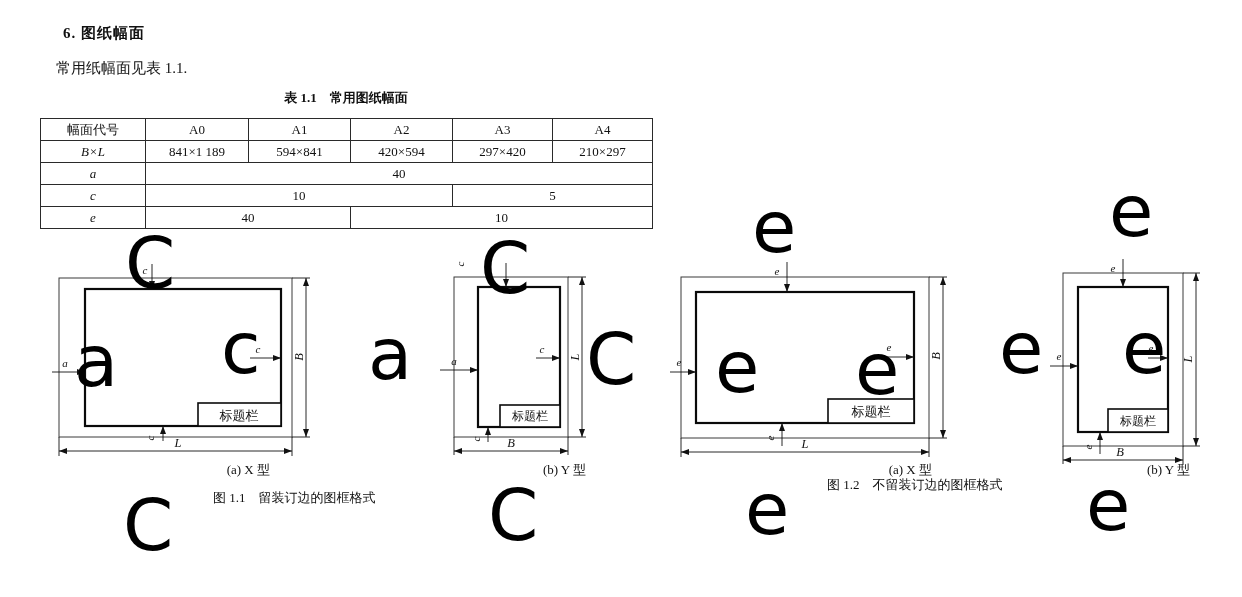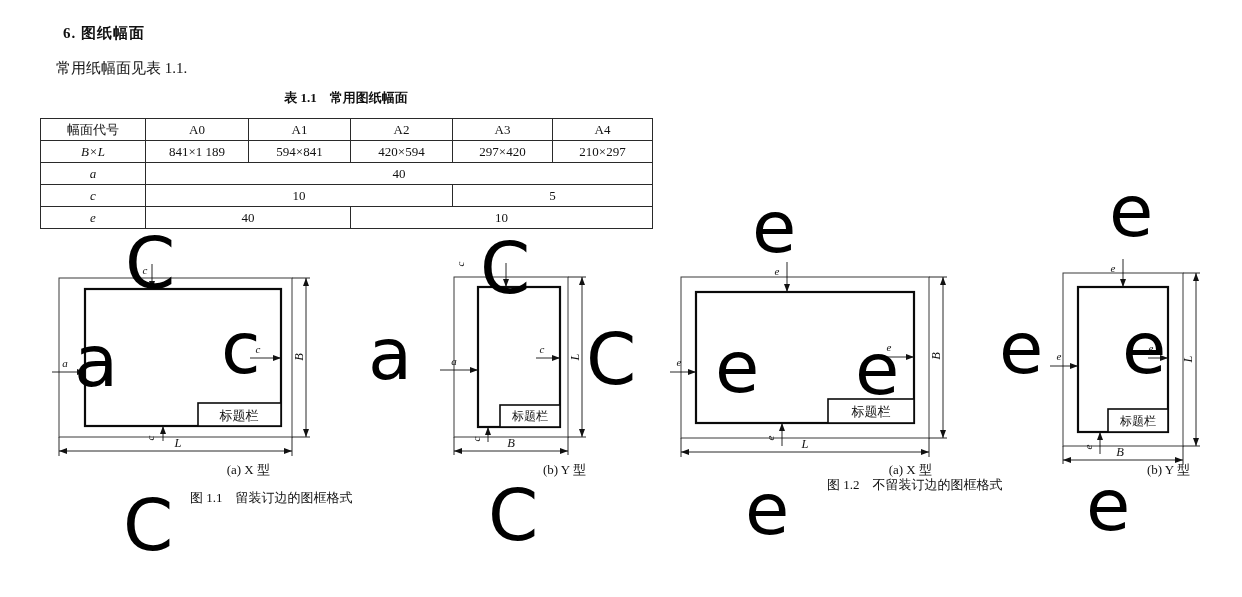--- a/index.html
+++ b/index.html
@@ -249,21 +249,21 @@
       <line x1="133" y1="200" x2="150" y2="200"></line>
       <line x1="146" y1="27" x2="146" y2="200"></line>
     <polygon class="ah" points="146,27 143,35 149,35"></polygon>
       <polygon class="ah" points="146,200 143,192 149,192"></polygon>
     <text class="dimlab" x="142" y="113" text-anchor="middle" transform="rotate(-90 142 113)">L</text>
   </g>
 </svg>
 
 <div class="subcap" style="left:45px; top:461px; width:225px;">(a) X 型</div>
 <div class="subcap" style="left:434px; top:461px; width:152px;">(b) Y 型</div>
-<div class="figcap" style="left:190px; top:489px;">图 1.1　留装订边的图框格式</div>
+<div class="figcap" style="left:213px; top:489px;">图 1.1　留装订边的图框格式</div>
 <div class="subcap" style="left:654px; top:461px; width:278px;">(a) X 型</div>
 <div class="subcap" style="left:1030px; top:461px; width:160px;">(b) Y 型</div>
 <div class="figcap" style="left:827px; top:476px;">图 1.2　不留装订边的图框格式</div>
 
 <div>
   <div class="ov" style="left:125px;  top:227px;">C</div>
   <div class="ov" style="left:74px;   top:325px;">a</div>
   <div class="ov" style="left:221px;  top:312px;">c</div>
   <div class="ov" style="left:123px;  top:489px;">C</div>
   <div class="ov" style="left:480px;  top:232px;">C</div>

